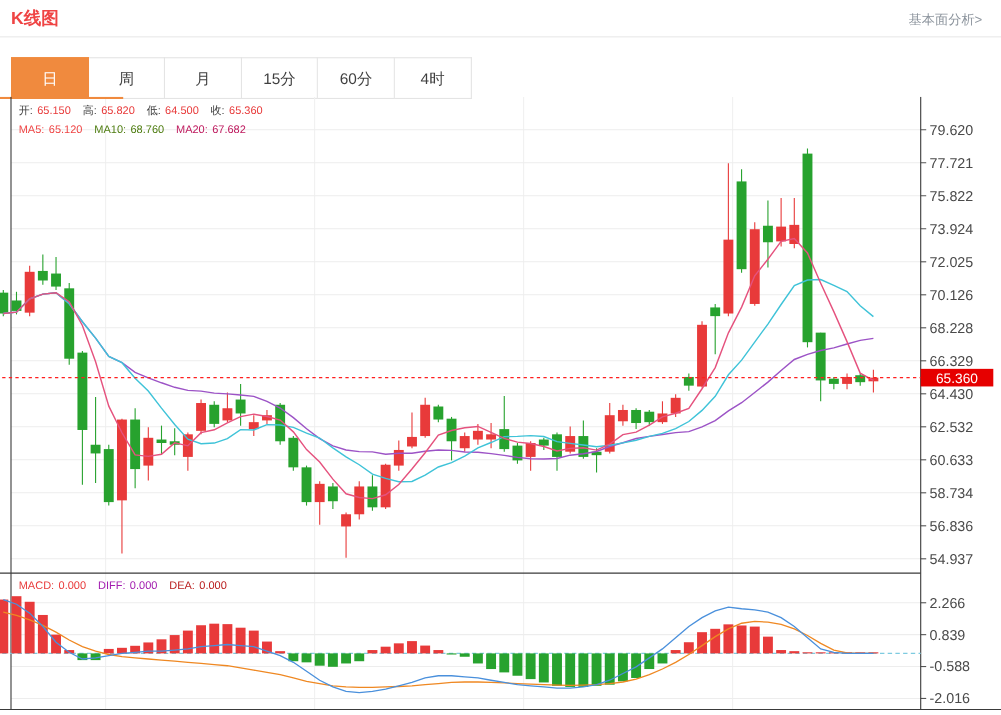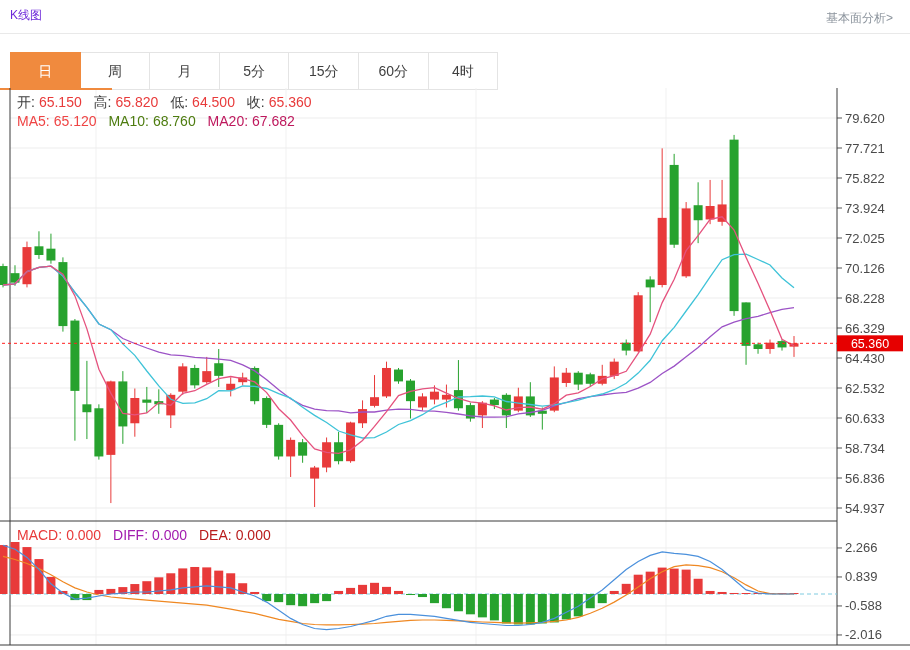--- a/index.html
+++ b/index.html
@@ -1,25 +1,25 @@
 <!DOCTYPE html>
 <html><head>
 <meta charset="utf-8">
 <style>
   html,body{margin:0;padding:0}
   body{width:910px;height:650px;background:#fff;font-family:"Liberation Sans",sans-serif;position:relative;overflow:hidden}
-  .title{position:absolute;left:10px;top:7px;font-size:12px;font-weight:normal;color:#6d28d9}
+  .title{position:absolute;left:10px;top:7px;font-size:16px;font-weight:bold;color:#ef4444}
   .fund-link{position:absolute;right:17px;top:10px;font-size:12px;color:#8b939c;cursor:pointer;text-decoration:none}
   .divider{position:absolute;left:0;top:33px;width:910px;height:0;border-top:1px solid #e9e9e9}
   .tabs{position:absolute;left:10px;top:52px;display:flex}
   .tab{width:68.6px;height:36px;line-height:36px;text-align:center;font-size:14px;color:#3f3f3f;background:#fff;
        border:1px solid #e4e4e4;border-left:none;cursor:pointer;user-select:none}
   .tab:first-child{border-left:1px solid #e4e4e4}
   .tab.active{background:#f08a3e;border-color:#f08a3e;color:#fff}
-  .overlay{position:absolute;font-size:14px;white-space:nowrap;z-index:3}
+  .overlay{position:absolute;font-size:10px;white-space:nowrap;z-index:3}
   .overlay span{margin-right:4px}
   .grp{margin-right:12px}
   .lbl{color:#3c3c3c}
   .val-red{color:#e83a3a}
   .ma5{color:#ef4444}
   .ma10{color:#4d7c0f}
   .ma20{color:#be185d}
   .macdc{color:#e83a3a}
   .diffc{color:#a21caf}
   .deac{color:#b91c1c}
@@ -29,21 +29,20 @@
 <body>
 
 <div class="title">K线图</div>
 <a class="fund-link">基本面分析&gt;</a>
 <div class="divider"></div>
 
 <div class="tabs" id="tabs">
     <div class="tab active">日</div>
     <div class="tab">周</div>
     <div class="tab">月</div>
-    <div class="tab">5分</div>
     <div class="tab">15分</div>
     <div class="tab">60分</div>
     <div class="tab">4时</div>
   </div>
 
 <div class="overlay" id="quote-row" style="left:17px;top:94px">
   <span class="grp"><span class="lbl">开:</span><span class="val-red">65.150</span></span>
   <span class="grp"><span class="lbl">高:</span><span class="val-red">65.820</span></span>
   <span class="grp"><span class="lbl">低:</span><span class="val-red">64.500</span></span>
   <span class="grp"><span class="lbl">收:</span><span class="val-red">65.360</span></span>

